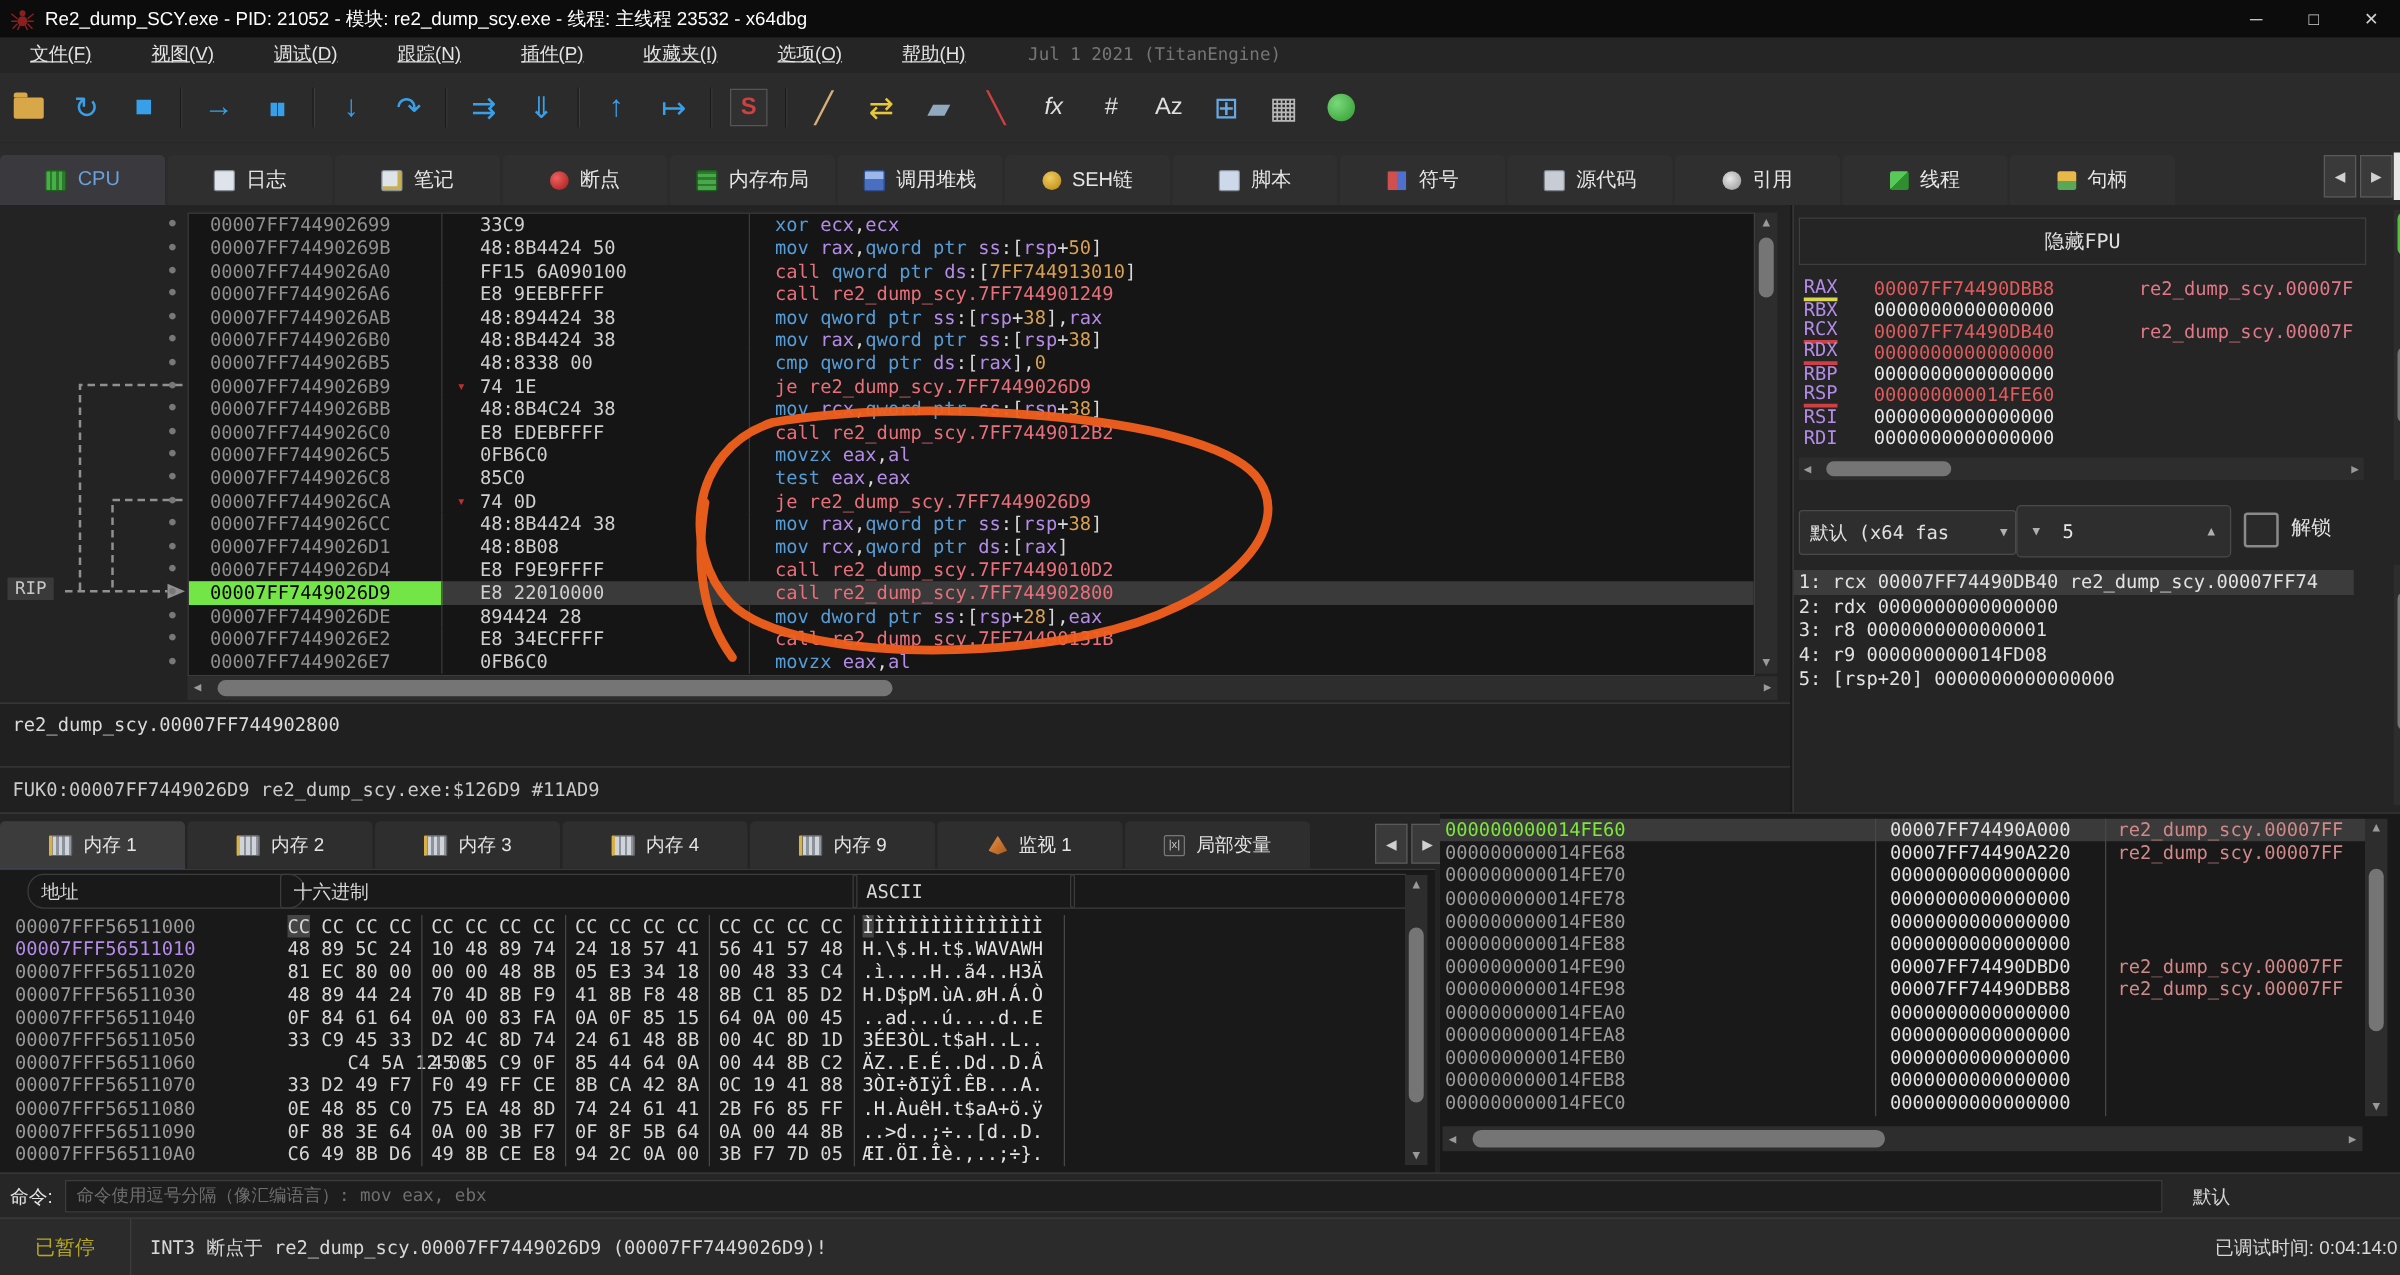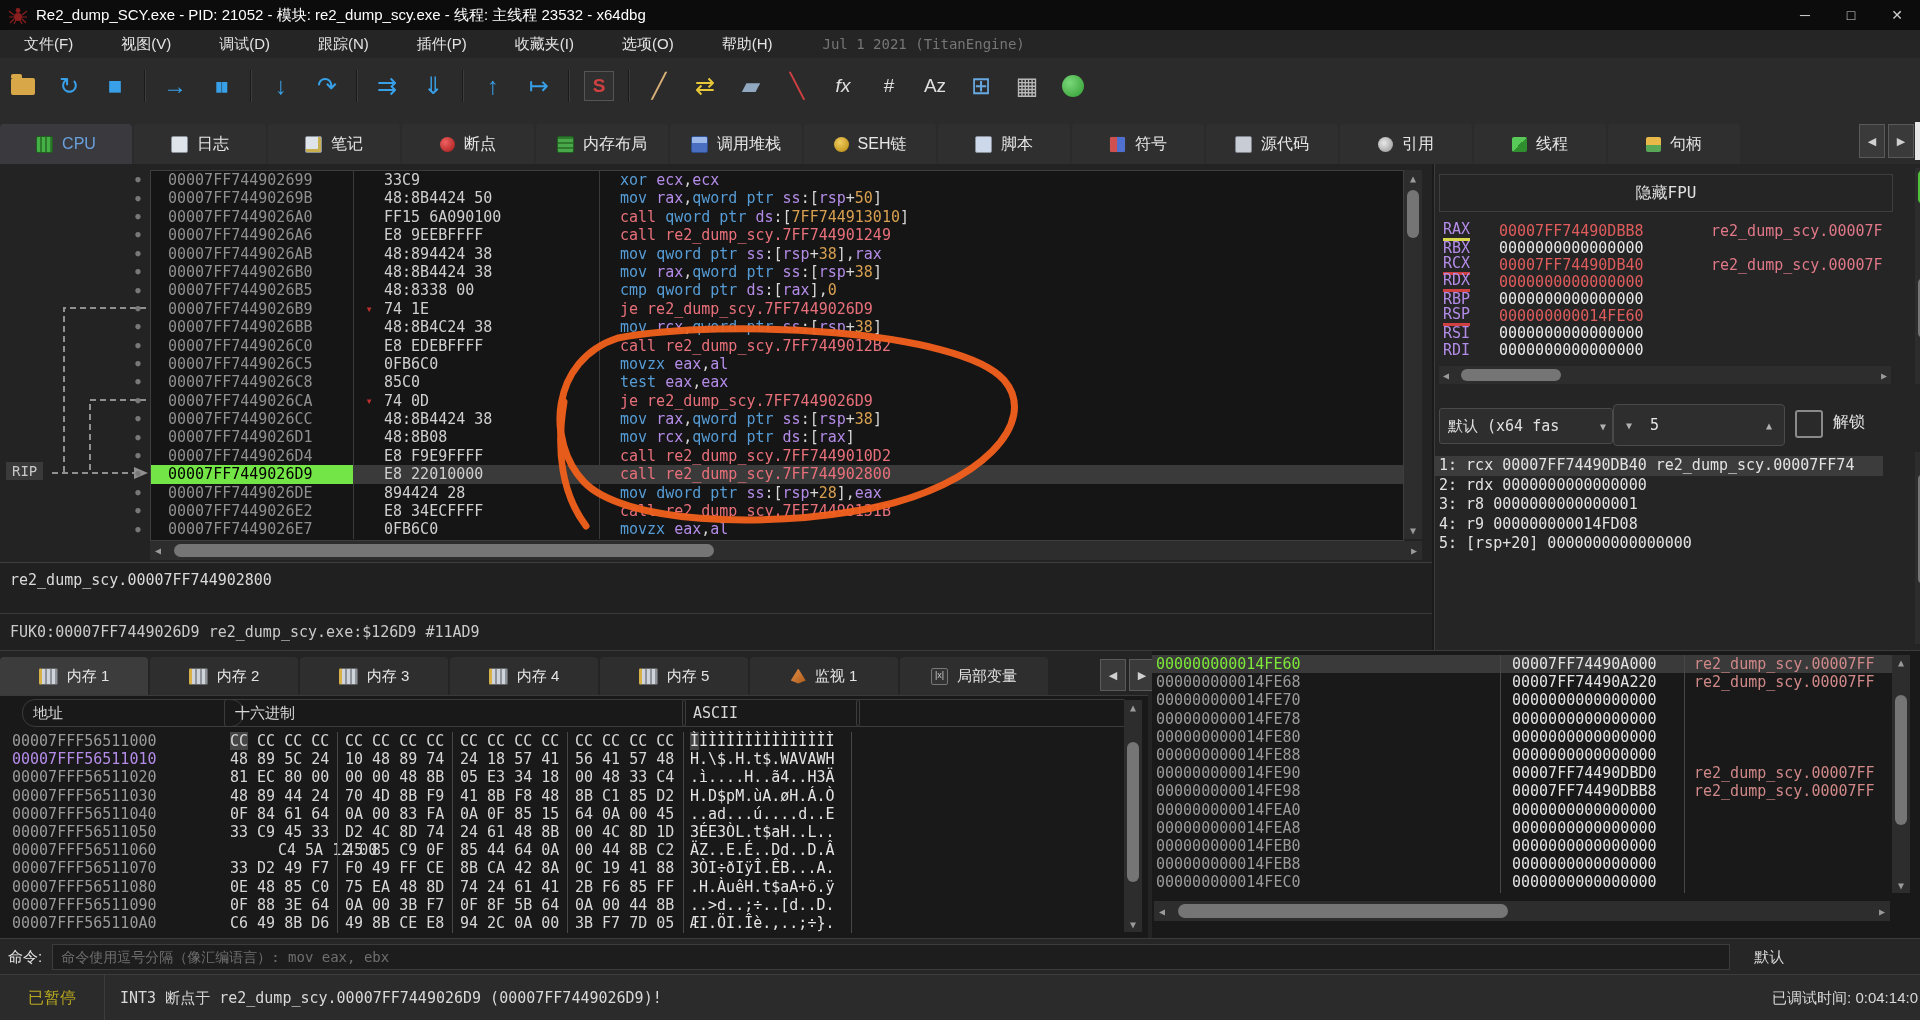--- a/index.html
+++ b/index.html
@@ -14,21 +14,21 @@
             display:flex;align-items:center;}
   #titlebar .apptitle{font-size:15px;color:#fff;margin-left:8px;white-space:nowrap;}
   .winbtn{width:46px;height:30px;display:flex;align-items:center;justify-content:center;
           color:#cfcfcf;font-size:14px;}
   #winbtns{position:absolute;right:0;top:0;display:flex;}
   #spider{width:20px;height:20px;margin-left:8px;}
 
   
   #menubar{position:absolute;left:0;top:30px;width:1920px;height:28px;background:#252525;
            display:flex;align-items:center;border-bottom:1px solid #1a1a1a;}
-  .menuitem{padding:0 24px;font-size:15px;color:#e4e4e4;height:28px;line-height:28px;}
+  .menuitem{padding:0 24px;font-size:15px;color:#e4e4e4;height:28px;line-height:28px;text-decoration:underline;}
   #buildinfo{color:#767676;font-size:14px;margin-left:26px;font-family:"DejaVu Sans Mono",monospace;}
 
   
   #toolbar{position:absolute;left:0;top:58px;width:1920px;height:56px;background:#2b2b2b;
            display:flex;align-items:center;border-bottom:1px solid #1d1d1d;}
   .tbtn{width:42px;height:42px;margin:0 2px;display:flex;align-items:center;justify-content:center;
         font-size:24px;border-radius:3px;}
   .tsep{width:1px;height:32px;background:#1a1a1a;border-right:1px solid #3d3d3d;margin:0 6px;}
   .tb-folder{width:24px;height:17px;background:#d8a848;border-radius:2px;position:relative;}
   .tb-folder:before{content:"";position:absolute;left:0;top:-4px;width:11px;height:4px;background:#d8a848;border-radius:2px 2px 0 0;}
@@ -449,21 +449,21 @@
       <div class="mtab">
         <span class="ti ti-memory"></span>
         <span>内存 3</span>
       </div>
       <div class="mtab">
         <span class="ti ti-memory"></span>
         <span>内存 4</span>
       </div>
       <div class="mtab">
         <span class="ti ti-memory"></span>
-        <span>内存 5</span>
+        <span>内存 9</span>
       </div>
       <div class="mtab">
         <span class="ti ti-watch"></span>
         <span>监视 1</span>
       </div>
       <div class="mtab">
         <span class="ti ti-locals">|x|</span>
         <span>局部变量</span>
       </div>
     </div>

